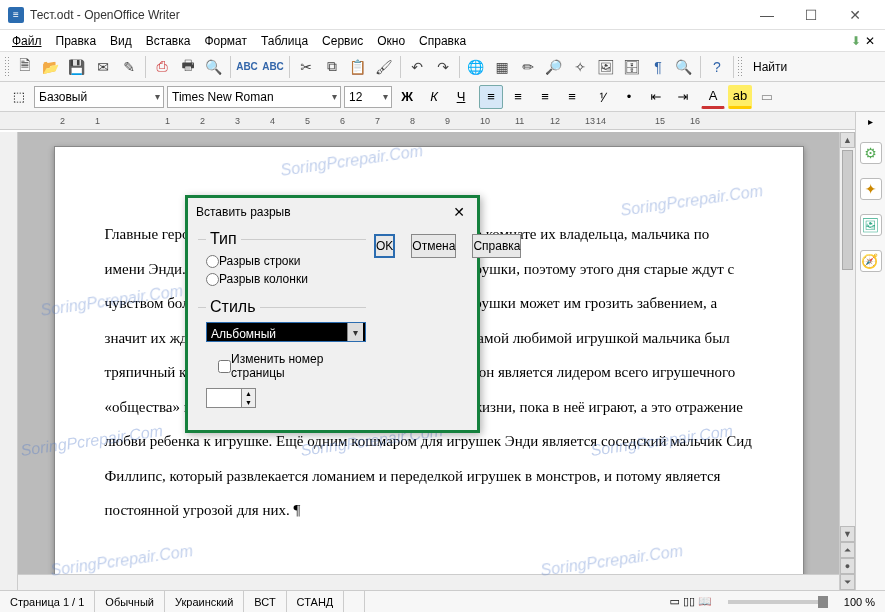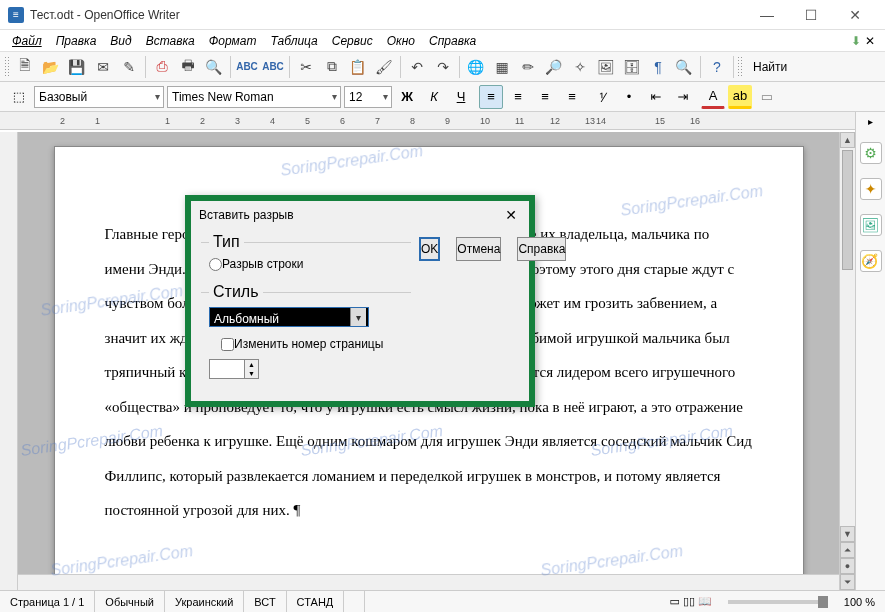--- a/index.html
+++ b/index.html
@@ -4,21 +4,21 @@
 <style>
 * { box-sizing: border-box; margin: 0; padding: 0; }
 body { font-family: "Segoe UI", Tahoma, sans-serif; font-size: 12px; background: #fff; width: 885px; height: 612px; overflow: hidden; position: relative; }
 .titlebar { height: 30px; background: #fff; border-bottom: 1px solid #e0e0e0; display: flex; align-items: center; padding: 0 8px; }
 .titlebar .doc-icon { width: 16px; height: 16px; background: #2b6cb0; margin-right: 6px; border-radius: 2px; display: flex; align-items: center; justify-content: center; color:#fff; font-size:10px;}
 .titlebar .title { flex: 1; color: #333; font-size: 12px; }
 .titlebar .winbtns { display: flex; gap: 0; }
 .titlebar .winbtn { width: 44px; height: 28px; display: flex; align-items: center; justify-content: center; font-size: 14px; color: #555; }
 
 .menubar { height: 22px; display: flex; align-items: center; padding: 0 6px; gap: 2px; border-bottom: 1px solid #e0e0e0; }
-.menubar .mitem { padding: 2px 6px; cursor: default; font-style: italic; }
+.menubar .mitem { padding: 2px 6px; cursor: default; }
 .menubar .u { text-decoration: underline; }
 
 .toolbar { height: 30px; display: flex; align-items: center; padding: 2px 4px; gap: 0; border-bottom: 1px solid #d0d0d0; background: #f7f7f7; }
 .toolbar .tbtn { width: 24px; height: 24px; display: flex; align-items: center; justify-content: center; margin: 0 1px; border: 1px solid transparent; border-radius: 2px; font-size: 14px; color: #444; cursor: pointer; position:relative;}
 .toolbar .tsep { width: 1px; height: 22px; background: #ccc; margin: 0 3px; }
 .toolbar .grip { width: 5px; height: 22px; background-image: radial-gradient(#999 1px, transparent 1px); background-size: 3px 3px; margin-right: 3px; }
 .toolbar .search-label { margin-left: 4px; padding: 2px 4px; }
 
 .fmt-toolbar { height: 30px; display: flex; align-items: center; padding: 2px 4px; gap: 3px; border-bottom: 1px solid #d0d0d0; background: #f7f7f7; }
 .fmt-toolbar .combo { height: 22px; border: 1px solid #aaa; background: #fff; display: flex; align-items: center; padding: 0 4px; font-size: 12px; position: relative; }
@@ -41,21 +41,21 @@
 .right-panel { position: absolute; top: 112px; right: 0; width: 30px; bottom: 22px; background: #f7f7f7; border-left: 1px solid #ccc; display: flex; flex-direction: column; align-items: center; padding-top: 30px; gap: 14px; }
 .right-panel .pbtn { width: 22px; height: 22px; border: 1px solid #bbb; background: #fff; border-radius: 3px; display:flex; align-items:center; justify-content:center; font-size:14px;}
 
 .statusbar { position: absolute; left: 0; right: 0; bottom: 0; height: 22px; background: #f7f7f7; border-top: 1px solid #ccc; display: flex; align-items: center; font-size: 11px; }
 .statusbar .cell { padding: 0 10px; border-right: 1px solid #ccc; height: 100%; display: flex; align-items: center; }
 .statusbar .spacer { flex: 1; }
 .statusbar .zoom-slider { width: 100px; height: 4px; background: #ccc; margin: 0 6px; position: relative; }
 .statusbar .zoom-slider .thumb { position: absolute; right: 0; top: -4px; width: 10px; height: 12px; background: #888; }
 
 
-.dialog { position: absolute; left: 185px; top: 195px; width: 350px; background: #f0f0f0; border: 6px solid #15803d; box-shadow: 2px 2px 8px rgba(0,0,0,0.3); z-index: 100; }
+.dialog { position: absolute; left: 185px; top: 195px; width: 295px; background: #f0f0f0; border: 3px solid #15803d; box-shadow: 2px 2px 8px rgba(0,0,0,0.3); z-index: 100; }
 .dialog .dtitle { height: 28px; display: flex; align-items: center; padding: 0 8px; font-size: 12px; }
 .dialog .dtitle .dclose { margin-left: auto; width: 20px; height: 20px; display: flex; align-items: center; justify-content: center; font-size: 14px; cursor: pointer; }
 .dialog .dbody { padding: 4px 10px 12px 10px; display: flex; gap: 8px; }
 .dialog .leftcol { flex: 1; }
 .dialog .rightcol { width: 100px; display: flex; gap: 16px; padding-top: 4px;}
 .dialog .dbtn { height: 24px; border: 1px solid #888; background: #e8e8e8; font-size: 12px; cursor: pointer; }
 .dialog .dbtn.primary { border: 2px solid #2b6cb0; background: #e8e8e8; }
 .dialog fieldset { border: 1px solid #ccc; border-left: none; border-right: none; border-bottom: none; padding: 4px 0 6px 8px; margin-bottom: 4px; }
 .dialog legend { font-size: 16px; padding: 0 4px; }
 .dialog .radio-row, .dialog .check-row { display: flex; align-items: center; padding: 2px 0; font-size: 12px; }
@@ -237,20 +237,24 @@
     <span>Вставить разрыв</span>
     <div class="dclose">✕</div>
   </div>
   <div class="dbody">
     <div class="leftcol">
       <fieldset>
         <legend>Тип</legend>
         <label class="radio-row">
           <input type="radio" name="brk" style="">
           <span>Разрыв строки</span>
+        </label>
+        <label class="radio-row">
+          <input type="radio" name="brk" style="">
+          <span>Разрыв колонки</span>
         </label>
       </fieldset>
       <fieldset>
         <legend>Стиль</legend>
         <div class="style-combo">
           <span>Альбомный</span>
           <span class="arrow">▾</span>
         </div>
         <label class="check-row" style="margin-top:8px;margin-left:12px;">
           <input type="checkbox" style="">

